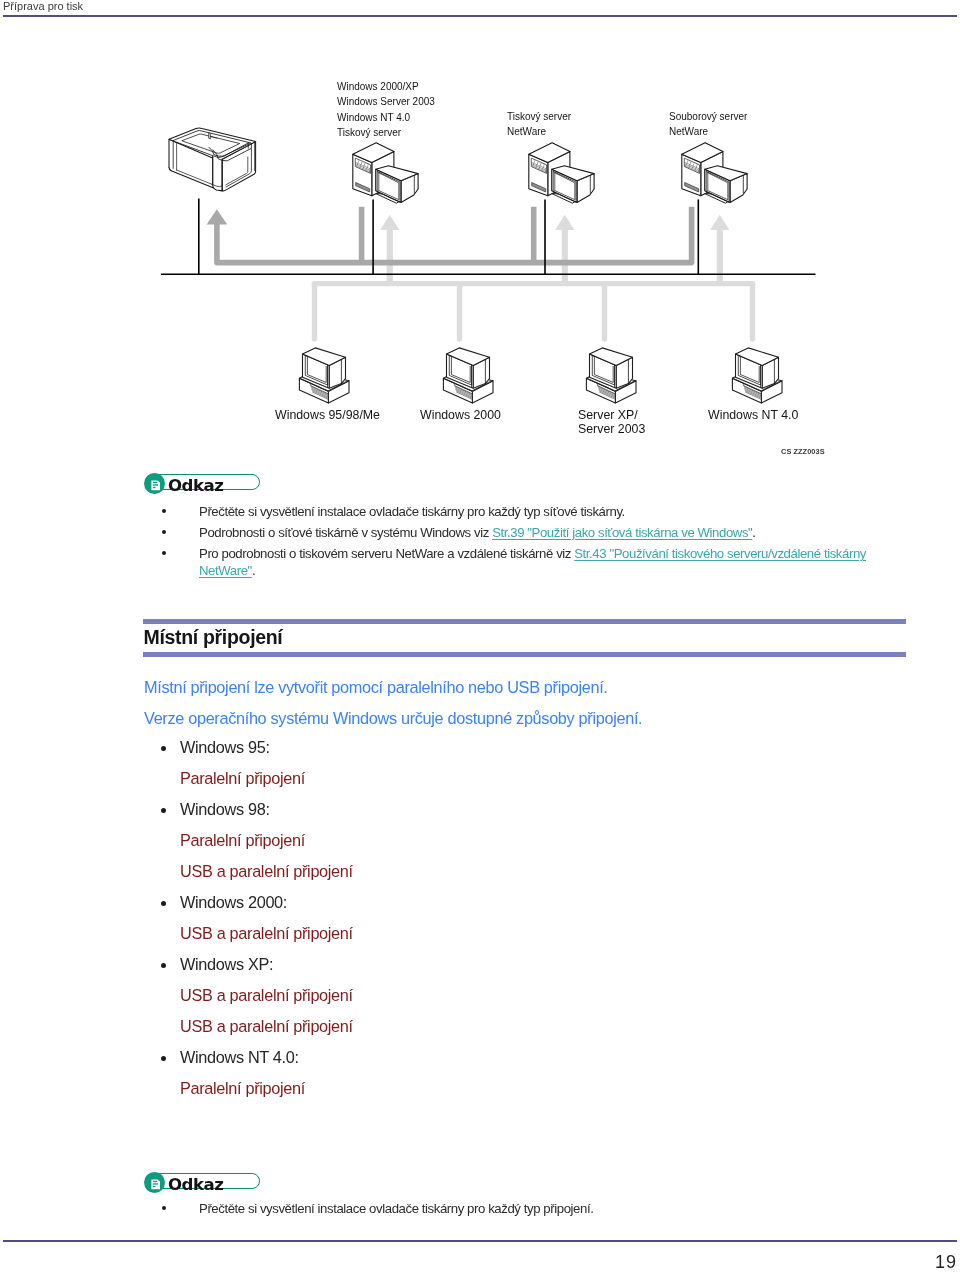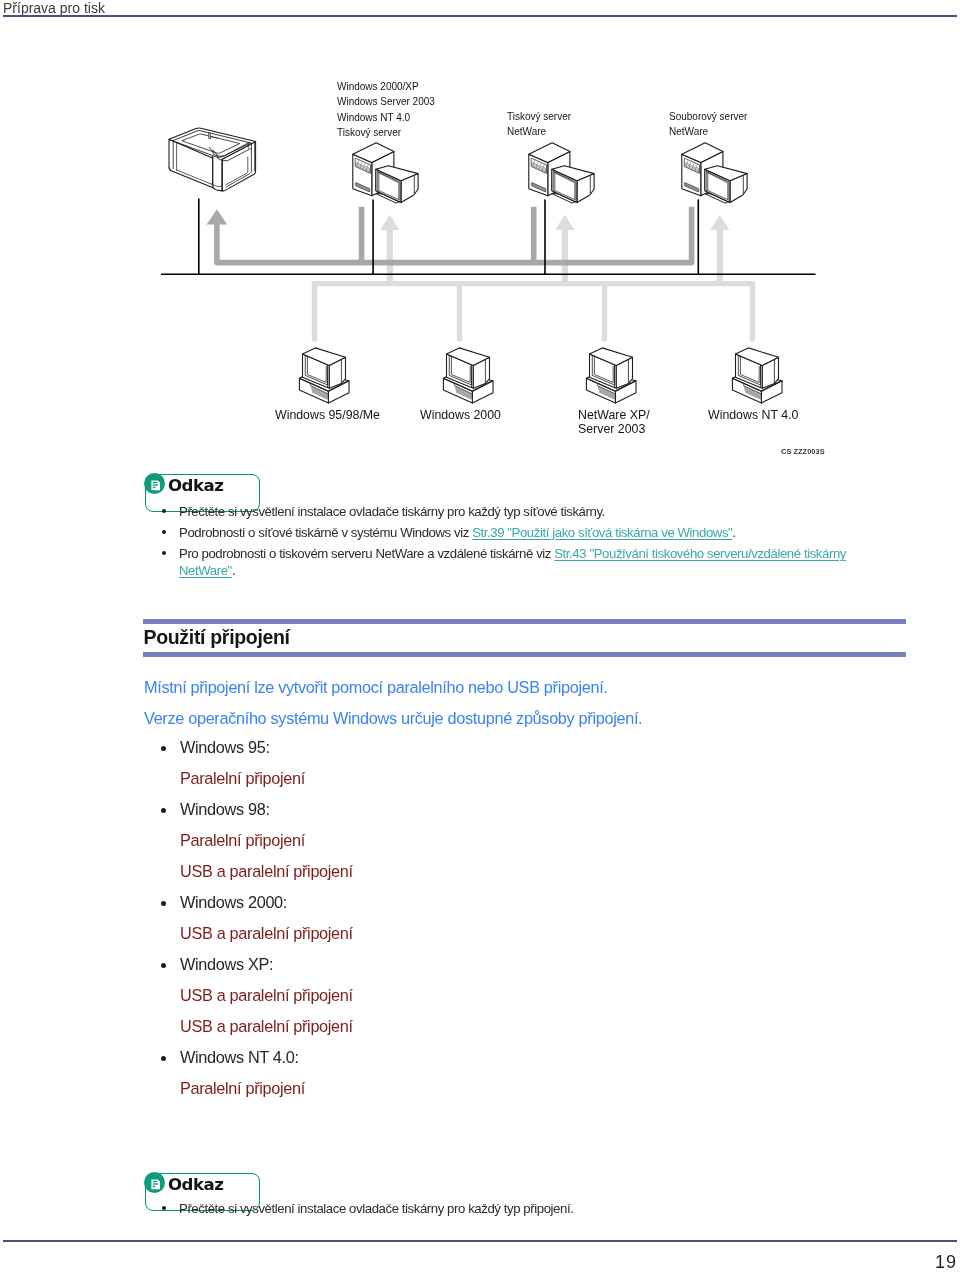--- a/index.html
+++ b/index.html
@@ -4,47 +4,47 @@
 <title>Priprava pro tisk</title>
 <style>
   html,body{margin:0;padding:0;}
   body{
     width:960px;height:1272px;background:#fff;position:relative;overflow:hidden;
     font-family:"Liberation Sans",sans-serif;color:#231f20;
     -webkit-font-smoothing:antialiased;
   }
   .abs{position:absolute;}
   
-  #runhead{left:3px;top:-0.5px;font-size:14px;letter-spacing:0px;color:#3b3b3b;text-align:center;}
+  #runhead{left:3px;top:-0.5px;font-size:11px;letter-spacing:0px;color:#3b3b3b;text-align:center;}
   #headrule{left:3px;top:14.5px;width:954px;height:2.2px;background:#4f4f7f;}
   #footrule{left:3px;top:1240px;width:954px;height:2.2px;background:#4f4f7f;}
   #pageno{left:890px;top:1252px;width:67px;text-align:right;font-size:18px;color:#231f20;letter-spacing:1px;}
 
   
   #figure{left:0;top:0;width:960px;height:470px;}
   .figlabel{position:absolute;font-family:"Liberation Sans",sans-serif;font-size:10px;
             line-height:15.4px;color:#141414;white-space:nowrap;}
   #figure .figlabel[data-name^="figure-label-bottom"]{font-size:12.35px;line-height:14.4px;}
   #figcode{position:absolute;left:781px;top:448px;font-size:7.4px;font-weight:bold;
            letter-spacing:.05px;color:#3a3a3a;line-height:8px;}
 
   
-  .note-badge{position:absolute;height:38px;box-sizing:border-box;
+  .note-badge{position:absolute;height:16px;box-sizing:border-box;
               border:1.9px solid #0b8f74;border-radius:8px;background:#fff;}
   .note-badge .circle{position:absolute;left:-1.6px;top:-1.6px;width:21px;height:21px;
               border-radius:50%;background:#0f9b7e;}
   .note-badge .doc{position:absolute;left:5.2px;top:5.2px;width:9.4px;height:10.6px;}
   .note-badge .blabel{position:absolute;left:22px;top:-0.5px;font-family:"DejaVu Sans",sans-serif;
               font-weight:bold;font-size:16.6px;line-height:22px;color:#141414;letter-spacing:-.5px;}
 
   
   .nlist{position:absolute;}
   .nrow{position:relative;}
   .nbul{position:absolute;left:0;top:0;}
-  .ntext{position:absolute;}
+  .ntext{position:absolute;margin-left:20px;}
   a.xref{color:#3aa8a8;text-decoration:underline;text-underline-offset:1.5px;}
 
   
   #secbox{position:absolute;left:143px;top:619px;width:763px;}
   #secbox .rule{position:absolute;left:0;width:763px;height:4.8px;background:#7a80be;}
   #sectitle{position:absolute;left:0.5px;top:5.5px;font-size:19.5px;font-weight:bold;
             color:#161616;letter-spacing:-.32px;line-height:25px;}
 
   
   #para1,#para2{left:144px;font-size:16.3px;color:#3b82f6;letter-spacing:-.33px;
@@ -276,21 +276,21 @@
     <div data-name="label-line">NetWare</div>
   </div>
 
   <div class="figlabel" data-name="figure-label-bottom-1" style="left:275px;top:408px;">
     <div data-name="label-line">Windows 95/98/Me</div>
   </div>
   <div class="figlabel" data-name="figure-label-bottom-2" style="left:420px;top:408px;">
     <div data-name="label-line">Windows 2000</div>
   </div>
   <div class="figlabel" data-name="figure-label-bottom-3" style="left:578px;top:408px;">
-    <div data-name="label-line">NetWare XP/</div>
+    <div data-name="label-line">Server XP/</div>
     <div data-name="label-line">Server 2003</div>
   </div>
   <div class="figlabel" data-name="figure-label-bottom-4" style="left:708px;top:408px;">
     <div data-name="label-line">Windows NT 4.0</div>
   </div>
 
   <div id="figcode" data-name="figure-code">CS ZZZ003S</div>
 </div>
 
 <div class="note-badge" data-name="note-badge-1" style="left:145px;top:474px;width:115px;">
@@ -315,21 +315,21 @@
   </div>
   <div class="nrow" data-name="list-item" style="height:21px;">
     <span class="nbul" data-name="bullet-icon">•</span>
     <span class="ntext" data-name="list-item-text" style="left:18px;width:706px;display:inline-block;"><span data-name="text-run">Pro podrobnosti o tiskovém serveru NetWare a vzdálené tiskárně viz </span><a class="xref" href="#" data-name="cross-reference-link">Str.43 "Používání tiskového serveru/vzdálené tiskárny NetWare"</a><span data-name="text-run">.</span></span>
   </div>
 </div>
 
 <div id="secbox" data-name="section-heading-block">
   <div class="rule" data-name="section-rule-top" style="top:0px;"></div>
   <div class="rule" data-name="section-rule-bottom" style="top:33px;"></div>
-  <div id="sectitle" data-name="section-title">Použití připojení</div>
+  <div id="sectitle" data-name="section-title">Místní připojení</div>
 </div>
 
 <div class="abs" id="para1" data-name="paragraph-1">Místní připojení lze vytvořit pomocí paralelního nebo USB připojení.</div>
 <div class="abs" id="para2" data-name="paragraph-2">Verze operačního systému Windows určuje dostupné způsoby připojení.</div>
 
 <div class="abs" id="oslist" data-name="os-connection-list">
   <div class="osrow" data-name="list-item">
     <span class="nbul" data-name="bullet-icon">•</span>
     <span class="osterm" data-name="list-item-term">Windows 95:</span>
   </div>

